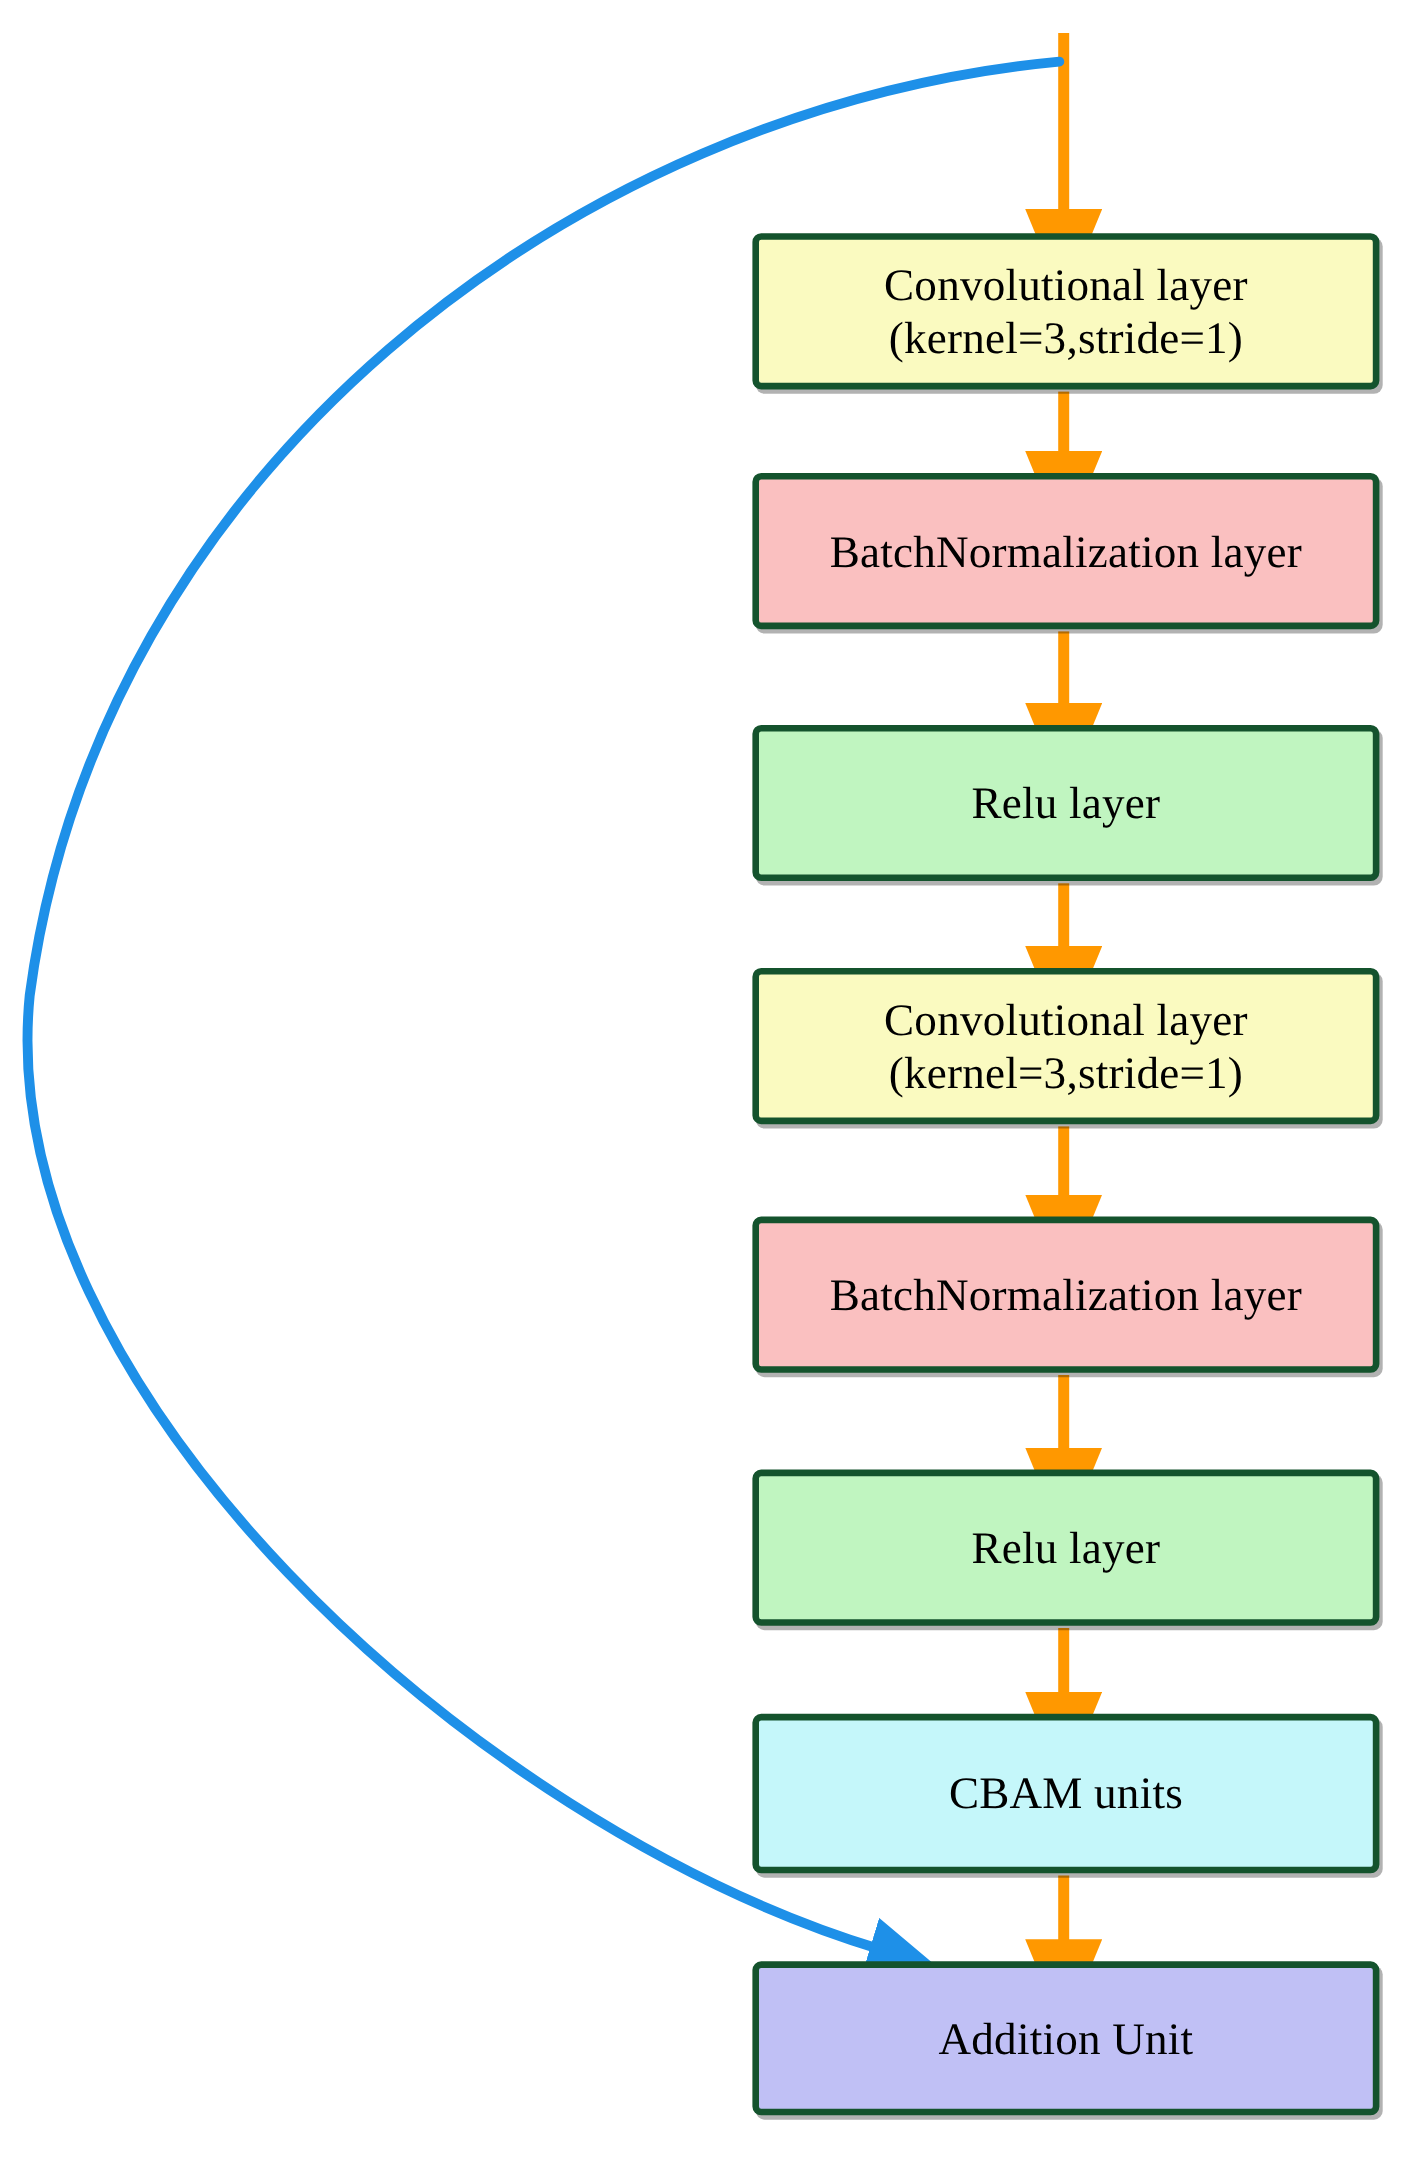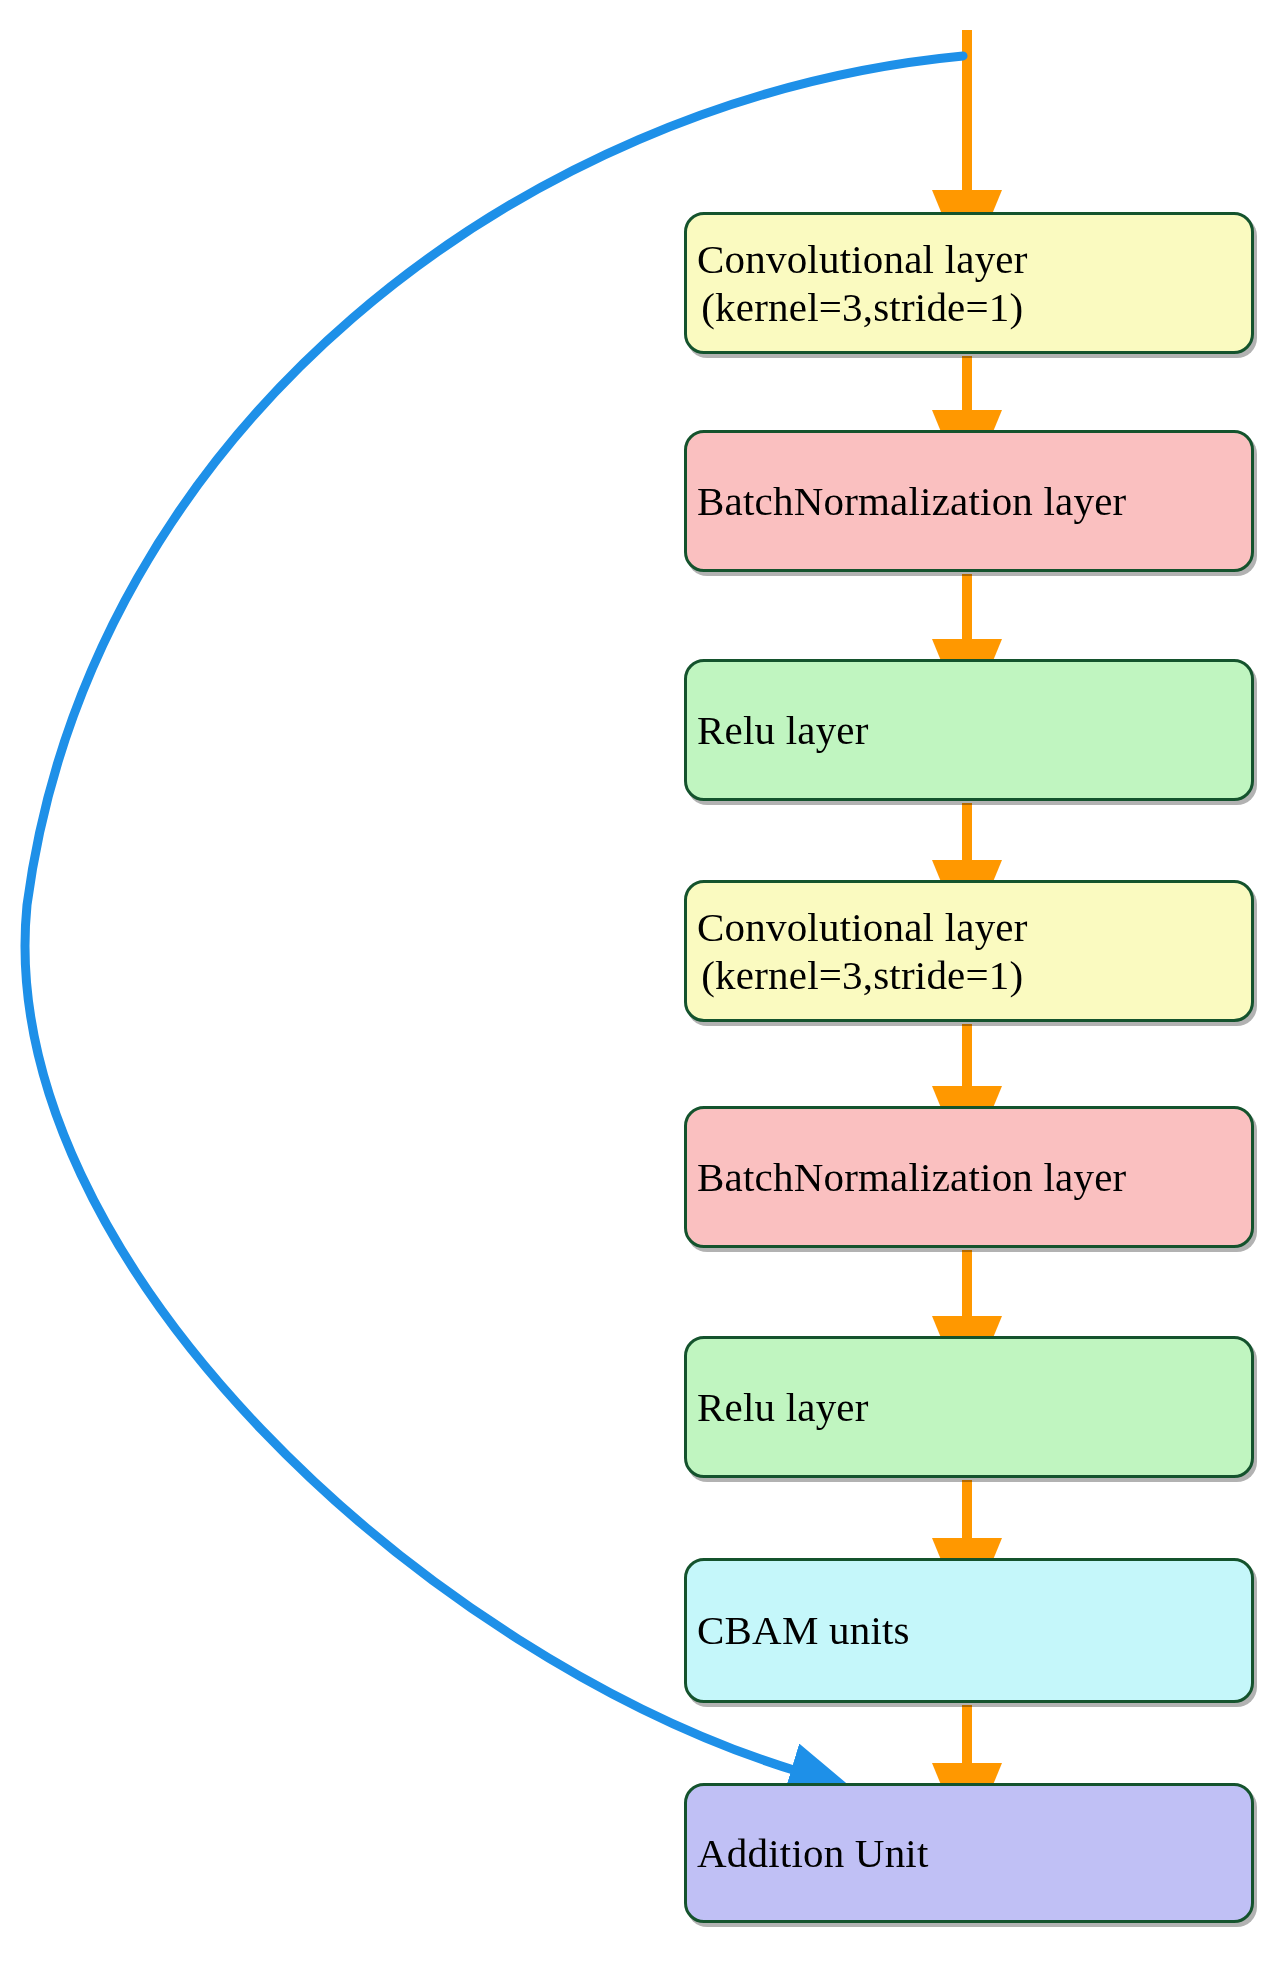--- a/index.html
+++ b/index.html
@@ -11,24 +11,25 @@
     position: relative;
     width: 1279px;
     height: 1961px;
     background: #ffffff;
     overflow: hidden;
     font-family: "Liberation Serif", "DejaVu Serif", serif;
   }
   .node {
     position: absolute;
     box-sizing: border-box;
-    border: 3px solid #14532d;
-    border-radius: 20px;
+    border: 6px solid #14532d;
+    border-radius: 8px;
     display: flex;
     align-items: center;
+    justify-content: center;
     text-align: center;
     color: #000000;
     font-size: 41px;
     line-height: 1.18;
     letter-spacing: 0.2px;
     box-shadow: 3px 4px 0 rgba(0,0,0,0.30);
   }
   .node .label {
     display: block;
     white-space: pre-line;

